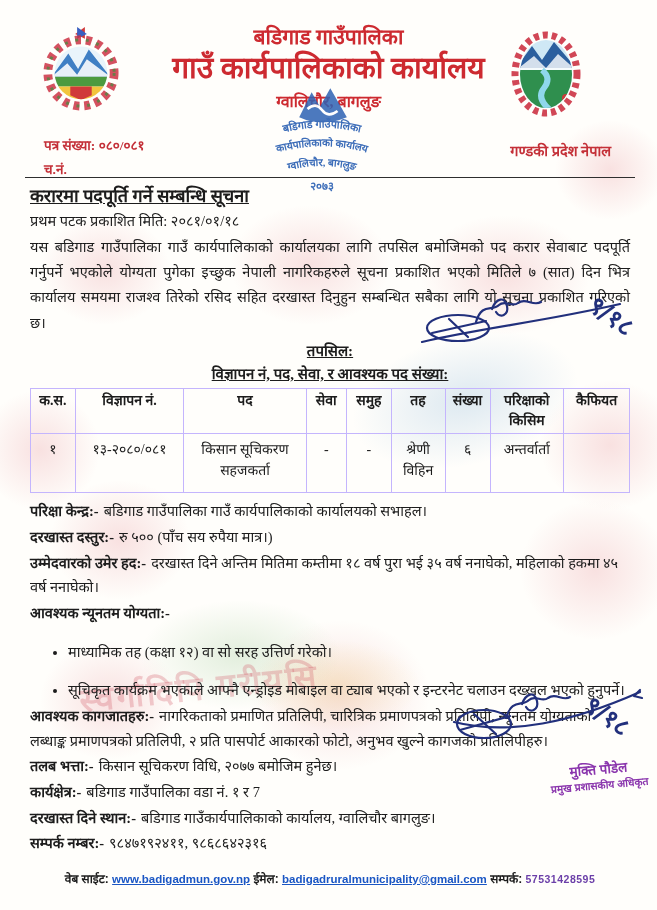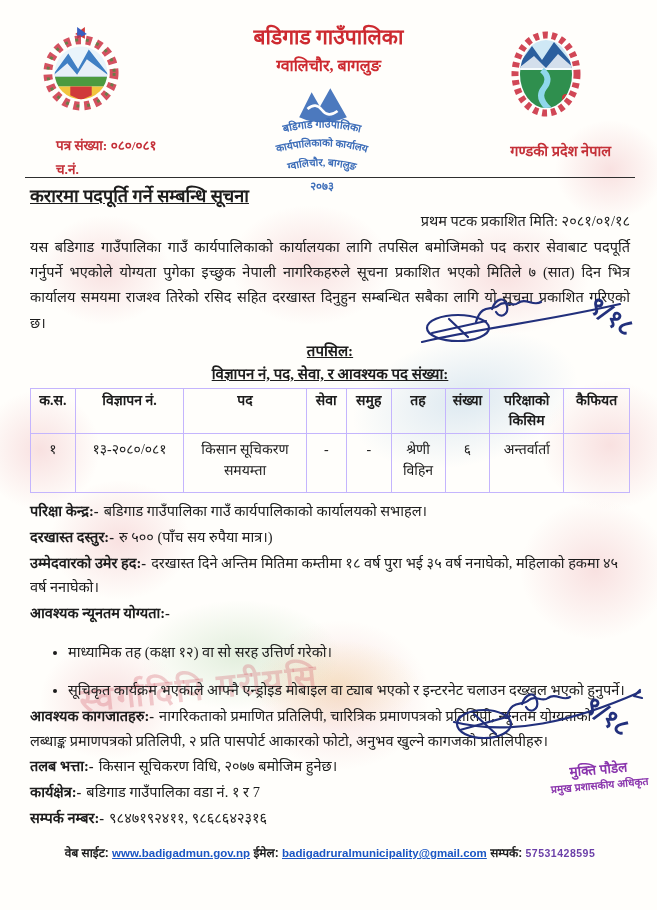--- a/index.html
+++ b/index.html
@@ -22,27 +22,27 @@
     white-space:nowrap;pointer-events:none;
   }
   
   .logo-left{position:absolute;left:42px;top:24px;width:78px;height:90px;}
   .logo-right{position:absolute;left:508px;top:30px;width:76px;height:88px;}
   .title-block{position:absolute;left:110px;right:110px;top:22px;text-align:center;color:#cd2a30;}
   .muni-name{font-size:21px;font-weight:bold;}
   .office-name{font-size:30px;font-weight:bold;margin-top:1px;line-height:1.15;}
   .office-addr{font-size:16px;font-weight:bold;margin-top:4px;}
   .stamp{position:absolute;left:258px;top:82px;width:128px;height:116px;opacity:.93;}
-  .ref-block{position:absolute;left:56px;top:134px;color:#c43038;font-size:13.5px;font-weight:bold;line-height:1.75;}
+  .ref-block{position:absolute;left:44px;top:134px;color:#c43038;font-size:13.5px;font-weight:bold;line-height:1.75;}
   .province{position:absolute;right:46px;top:140px;color:#c43038;font-size:14.5px;font-weight:bold;}
   .rule{position:absolute;left:25px;right:22px;top:177px;border-top:1.6px solid #2e2e2e;}
   
   .main{position:absolute;left:30px;right:27px;top:183px;}
   .notice-title{margin:0;font-size:18px;font-weight:bold;text-decoration:underline;}
-  .pub-date{text-align:right;font-size:14.5px;margin-top:3px;}
+  .pub-date{text-align:left;font-size:14.5px;margin-top:3px;}
   .body-par{margin:5px 0 4px;text-align:justify;line-height:1.74;word-spacing:1.5px;}
   .center-h{margin:3px 0 0;text-align:center;font-size:15px;font-weight:bold;text-decoration:underline;}
   table.vac{width:100%;border-collapse:collapse;margin-top:5px;text-align:center;}
   table.vac th,table.vac td{border:1px solid #c4b5fd;padding:2px 3px;font-size:14px;vertical-align:top;line-height:1.45;}
   table.vac th{font-weight:bold;height:40px;}
   table.vac td{height:50px;padding-top:6px;}
   .details{margin-top:6px;line-height:1.7;}
   .d-line{margin-top:1px;}
   .d-lbl{font-weight:bold;margin-right:5px;margin-top:28px;}
   ul.quals{margin:1px 0 0 14px;padding-left:24px;line-height:1.7;}
@@ -102,20 +102,21 @@
       <path d="M10,54 L27,30 L37,46 L48,26 L70,54 Z" fill="#3f7fc4"></path>
       <path d="M10,54 L26,40 L36,52 L46,36 L70,54 Z" fill="#ffffff" opacity=".88"></path>
       <rect x="10" y="54" width="60" height="10" fill="#4c9a3f"></rect>
       <rect x="10" y="64" width="60" height="16" fill="#f2c53d"></rect>
       <path d="M29,64 h22 v9 l-11,5 l-11,-5 Z" fill="#d03a3a"></path>
     </g>
   </svg>
 
   <div class="title-block">
     <div class="muni-name">बडिगाड गाउँपालिका</div>
+    <div class="office-name">गाउँ कार्यपालिकाको कार्यालय</div>
     <div class="office-addr">ग्वालिचौर, बागलुङ</div>
   </div>
 
   <svg class="logo-right" viewBox="0 0 76 88">
     <ellipse cx="38" cy="44" rx="31" ry="39" fill="none" stroke="#cc3344" stroke-width="7" stroke-dasharray="5 4" opacity=".9"></ellipse>
     <clipPath id="rc">
         <ellipse cx="38" cy="44" rx="26" ry="34"></ellipse>
       </clipPath>
     <g clip-path="url(#rc)">
       <rect x="8" y="6" width="60" height="76" fill="#cfe8f5"></rect>
@@ -183,21 +184,21 @@
         <th>सेवा</th>
         <th>समुह</th>
         <th>तह</th>
         <th>संख्या</th>
         <th>परिक्षाको किसिम</th>
         <th>कैफियत</th>
       </tr>
       <tr>
         <td>१</td>
         <td>१३-२०८०/०८१</td>
-        <td>किसान सूचिकरण समयम्ता</td>
+        <td>किसान सूचिकरण सहजकर्ता</td>
         <td>-</td>
         <td>-</td>
         <td>श्रेणी विहिन</td>
         <td>६</td>
         <td>अन्तर्वार्ता</td>
         <td></td>
       </tr>
     </tbody>
       </table>
 
@@ -223,20 +224,23 @@
       <div class="d-line">
         <span class="d-lbl">आवश्यक कागजातहरु:-</span><span>नागरिकताको प्रमाणित प्रतिलिपी, चारित्रिक प्रमाणपत्रको प्रतिलिपी, न्यूनतम योग्यताको लब्धाङ्क प्रमाणपत्रको प्रतिलिपी, २ प्रति पासपोर्ट आकारको फोटो, अनुभव खुल्ने कागजको प्रतिलिपीहरु।</span>
       </div>
       <div class="d-line">
         <span class="d-lbl">तलब भत्ता:-</span><span>किसान सूचिकरण विधि, २०७७ बमोजिम हुनेछ।</span>
       </div>
       <div class="d-line">
         <span class="d-lbl">कार्यक्षेत्र:-</span><span>बडिगाड गाउँपालिका वडा नं. १ र 7</span>
       </div>
       <div class="d-line">
+        <span class="d-lbl">दरखास्त दिने स्थान:-</span><span>बडिगाड गाउँकार्यपालिकाको कार्यालय, ग्वालिचौर बागलुङ।</span>
+      </div>
+      <div class="d-line">
         <span class="d-lbl">सम्पर्क नम्बर:-</span><span>९८४७१९२४११, ९८६८६४२३१६</span>
       </div>
     </div>
 
     <div class="footer-line">
       <span>वेब साईट:</span>
       <a class="lnk" href="#">www.badigadmun.gov.np</a>
       <span>ईमेल:</span>
       <a class="lnk" href="#">badigadruralmunicipality@gmail.com</a>
       <span>सम्पर्क:</span>

